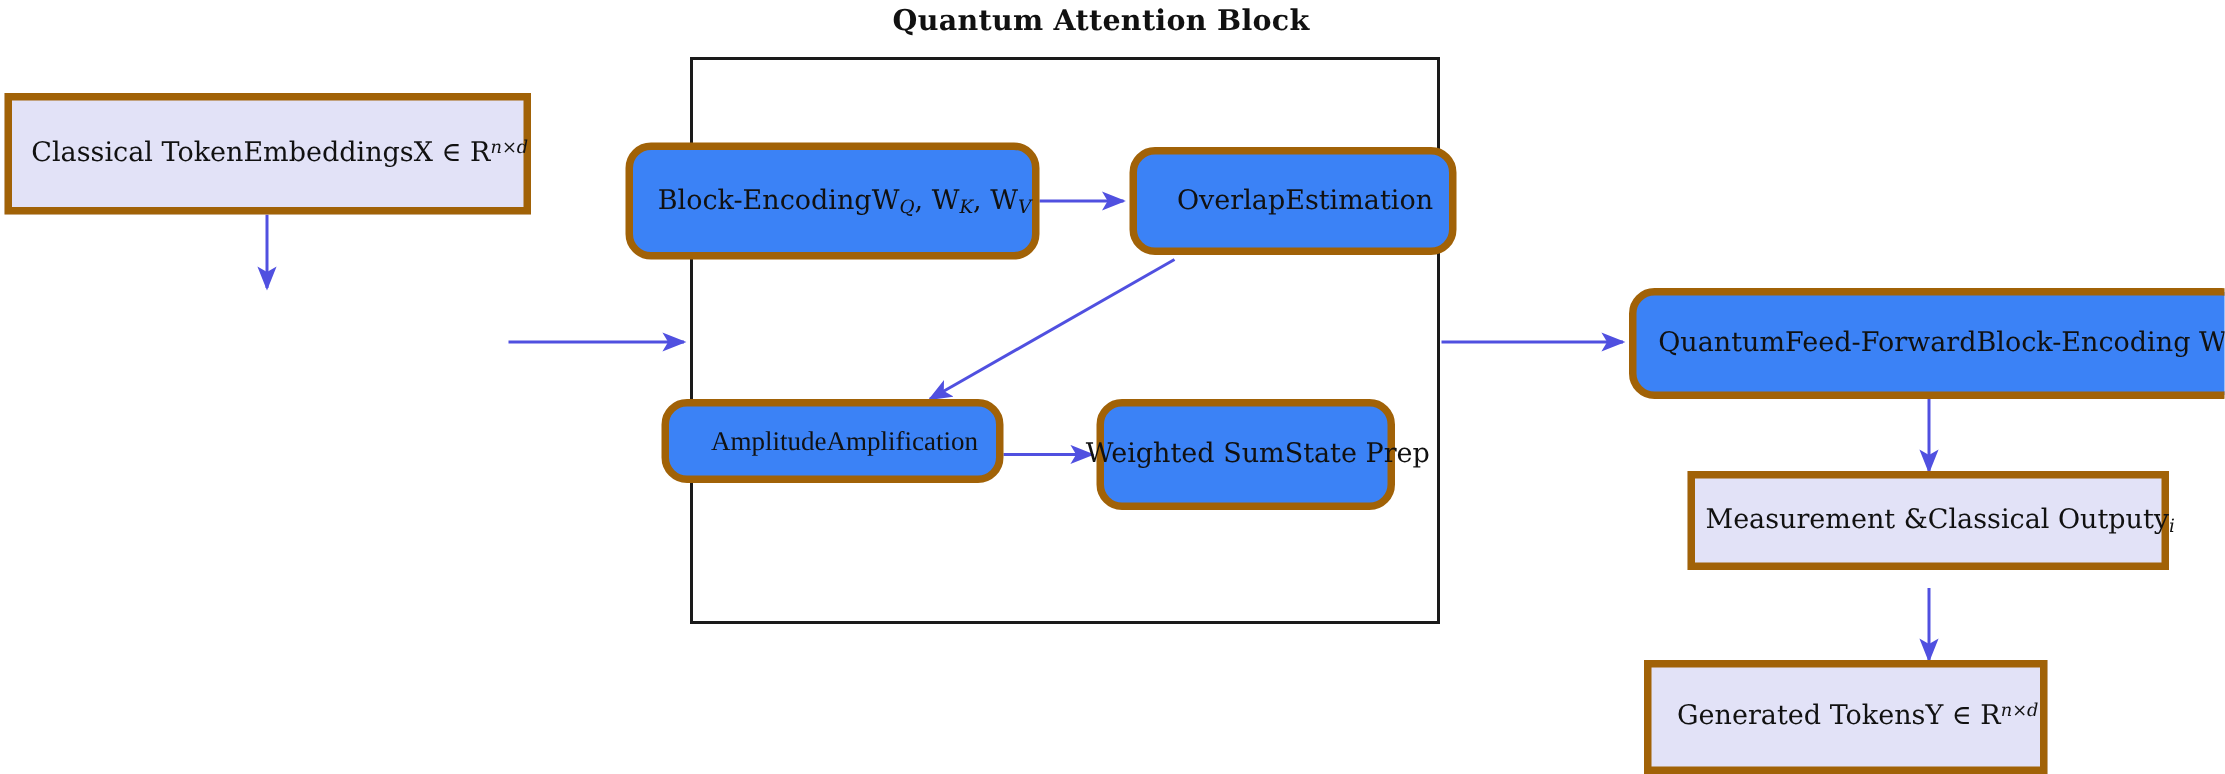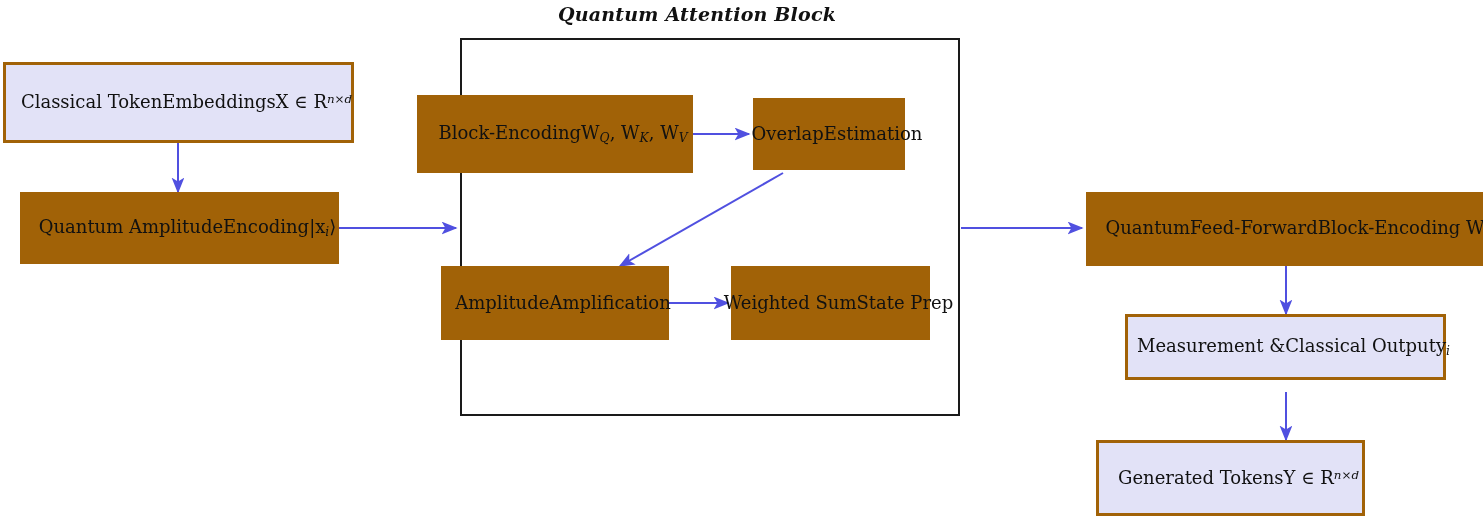--- a/index.html
+++ b/index.html
@@ -16,43 +16,43 @@
     font-family:"DejaVu Serif","Liberation Serif",serif;
   }
 
   .container-rect{
     position:absolute;border:2px solid #1a1a1a;background:transparent;
     box-sizing:border-box;
   }
 
   .node{
     position:absolute;box-sizing:border-box;
-    border:3px solid #a16207;
+    border:5px solid #a16207;
     display:flex;align-items:center;justify-content:center;
     text-align:center;line-height:1.15;
     font-size:18px;white-space:nowrap;
     font-family:"DejaVu Serif","Liberation Serif",serif;
     padding-left:16px;
   }
   .node.blue{background:#e2e2f7;}
-  .node.green{background:#a16207;}
+  .node.green{background:#3b82f6;border-radius:17px;}
 
   .node .txt{display:inline-block;padding:0 10px;}
   sub.s{font-size:.68em;font-style:italic;vertical-align:-.22em;}
   sup.p{font-size:.66em;font-style:italic;vertical-align:.45em;}
 
   svg.wires{position:absolute;left:0;top:0;width:1483px;height:516px;
             overflow:visible;pointer-events:none;}
 </style>
 </head>
 <body>
 
 <div id="stage">
 
-  <div class="title" style="left:558px;top:3px;font-style:italic;">Quantum Attention Block</div>
+  <div class="title" style="left:595px;top:3px;">Quantum Attention Block</div>
 
   <div class="container-rect" style="left:460px;top:38px;width:500px;height:378px;"></div>
 
   <svg class="wires" viewBox="0 0 1483 516">
     <defs>
       <marker id="ah" markerWidth="9" markerHeight="9" refX="7.2" refY="3.2" orient="auto" markerUnits="strokeWidth">
         <path d="M0,0 L8,3.2 L0,6.4 L1.9,3.2 z" fill="#5050e0"></path>
       </marker>
     </defs>
     <g stroke="#5050e0" stroke-width="2" fill="none" marker-end="url(#ah)">
@@ -72,33 +72,30 @@
       <path d="M1286,266 L1286,314"></path>
 
       <path d="M1286,392 L1286,440"></path>
     </g>
   </svg>
 
   <div class="node blue" style="left:3px;top:62px;width:351px;height:81px;">
     <span class="txt"><span>Classical TokenEmbeddingsX ∈ R</span><sup class="p">n×d</sup></span>
   </div>
 
-  <div class="node green" style="left:20px;top:192px;width:319px;height:72px;">
-    <span class="txt"><span>Quantum AmplitudeEncoding|x</span><sub class="s">i</sub><span>⟩</span></span>
-  </div>
 
   <div class="node green" style="left:417px;top:95px;width:276px;height:78px;">
     <span class="txt"><span>Block-EncodingW</span><sub class="s">Q</sub><span>, W</span><sub class="s">K</sub><span>, W</span><sub class="s">V</sub></span>
   </div>
 
-  <div class="node green" style="left:753px;top:98px;width:152px;height:72px;">
+  <div class="node green" style="left:753px;top:98px;width:218px;height:72px;">
     <span class="txt">OverlapEstimation</span>
   </div>
 
-  <div class="node green" style="left:441px;top:266px;width:228px;height:74px;">
+  <div class="node green" style="left:441px;top:266px;width:228px;height:56px;font-family:Liberation Serif, serif;">
     <span class="txt">AmplitudeAmplification</span>
   </div>
 
   <div class="node green" style="left:731px;top:266px;width:199px;height:74px;">
     <span class="txt">Weighted SumState Prep</span>
   </div>
 
   <div class="node green" style="left:1086px;top:192px;width:412px;height:74px;">
     <span class="txt"><span>QuantumFeed-ForwardBlock-Encoding W</span><sub class="s">O</sub></span>
   </div>

